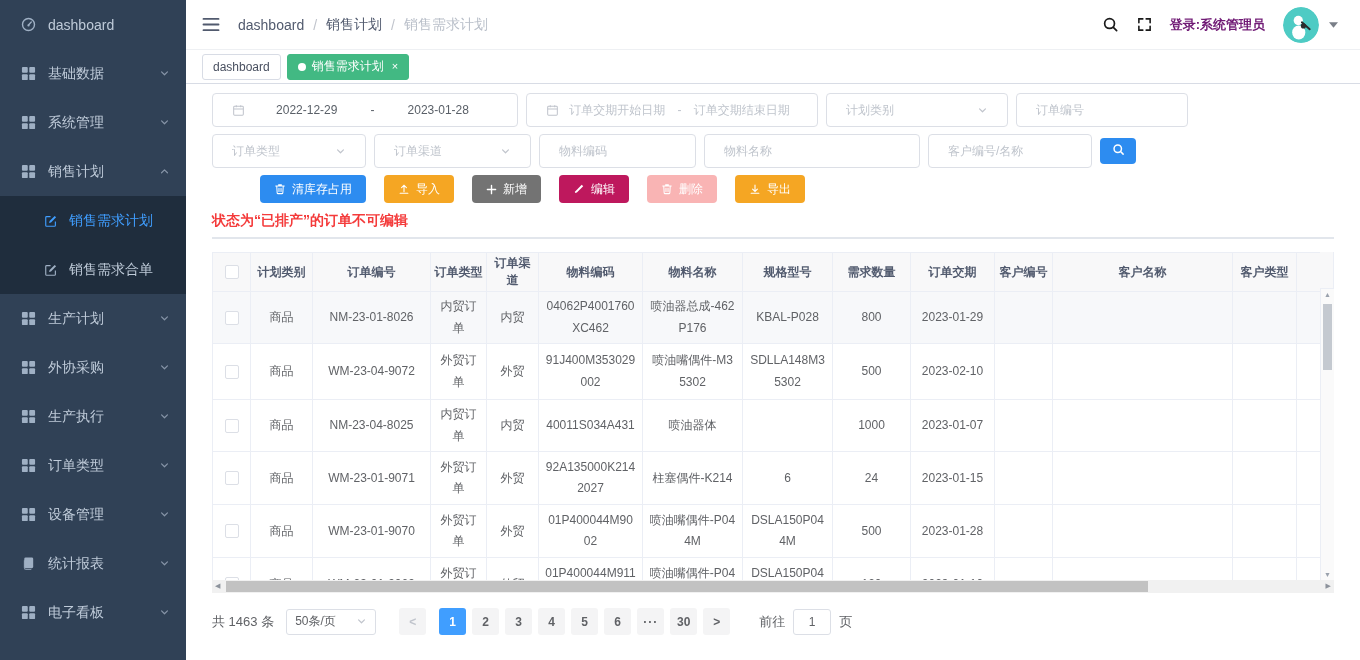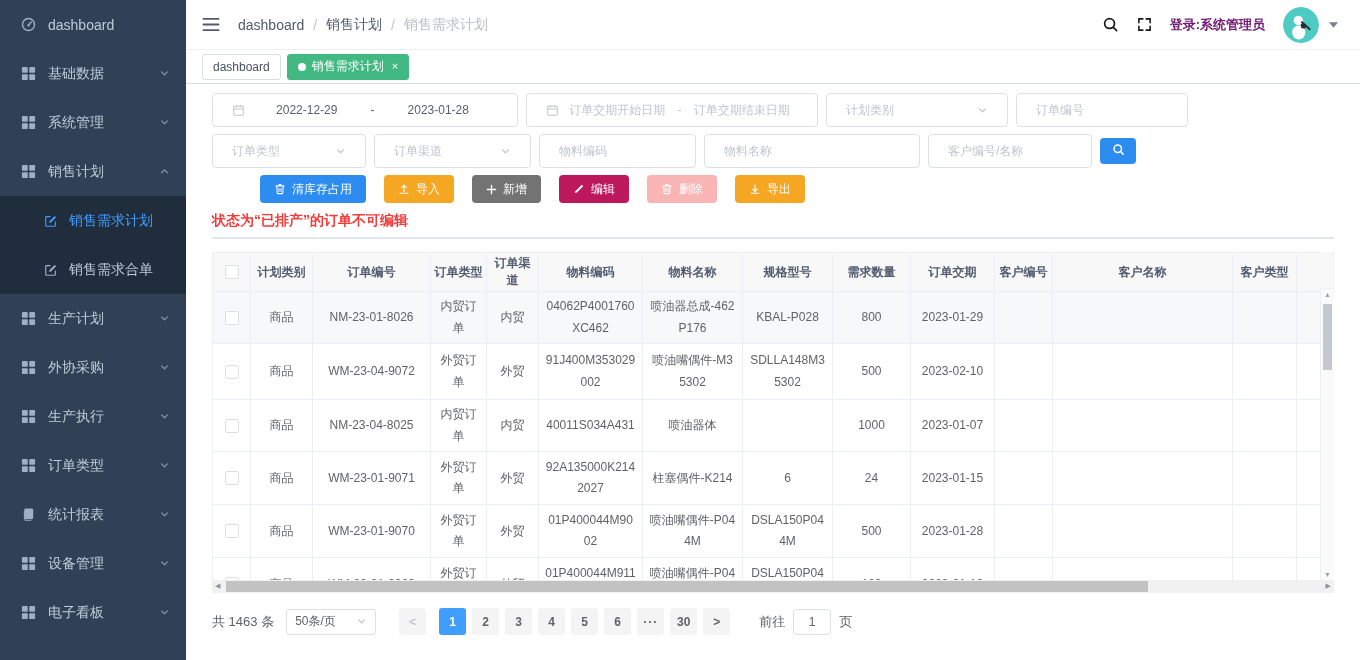--- a/index.html
+++ b/index.html
@@ -259,41 +259,41 @@
         <span class="s-label">订单类型</span>
         <span class="s-arrow">
           <svg viewBox="0 0 12 12" width="11" height="11" fill="none" stroke="currentColor" stroke-width="1.3" stroke-linecap="round" stroke-linejoin="round">
             <path d="M2.8 4.2L6 7.4l3.2-3.2"></path>
           </svg>
         </span>
       </div>
       <div class="side-item">
         <span class="s-icon">
           <svg viewBox="0 0 16 16" width="15" height="15" fill="currentColor">
+            <rect x="1" y="1" width="6.2" height="6.2" rx="1"></rect>
+            <rect x="8.8" y="1" width="6.2" height="6.2" rx="1"></rect>
+            <rect x="1" y="8.8" width="6.2" height="6.2" rx="1"></rect>
+            <rect x="8.8" y="8.8" width="6.2" height="6.2" rx="1"></rect>
+          </svg>
+        </span>
+        <span class="s-label">设备管理</span>
+        <span class="s-arrow">
+          <svg viewBox="0 0 12 12" width="11" height="11" fill="none" stroke="currentColor" stroke-width="1.3" stroke-linecap="round" stroke-linejoin="round">
+            <path d="M2.8 4.2L6 7.4l3.2-3.2"></path>
+          </svg>
+        </span>
+      </div>
+      <div class="side-item">
+        <span class="s-icon">
+          <svg viewBox="0 0 16 16" width="15" height="15" fill="currentColor">
             <path d="M5 1.5h6.5A1.5 1.5 0 0 1 13 3v8.5a1.5 1.5 0 0 1-1.5 1.5H5a1.5 1.5 0 0 1-1.5-1.5V3A1.5 1.5 0 0 1 5 1.5z"></path>
             <path d="M3 4.5v8A2.5 2.5 0 0 0 5.5 15H11v-1.2H5.8A1.6 1.6 0 0 1 4.2 12.2V4.5H3z" opacity=".75"></path>
           </svg>
         </span>
         <span class="s-label">统计报表</span>
-        <span class="s-arrow">
-          <svg viewBox="0 0 12 12" width="11" height="11" fill="none" stroke="currentColor" stroke-width="1.3" stroke-linecap="round" stroke-linejoin="round">
-            <path d="M2.8 4.2L6 7.4l3.2-3.2"></path>
-          </svg>
-        </span>
-      </div>
-      <div class="side-item">
-        <span class="s-icon">
-          <svg viewBox="0 0 16 16" width="15" height="15" fill="currentColor">
-            <rect x="1" y="1" width="6.2" height="6.2" rx="1"></rect>
-            <rect x="8.8" y="1" width="6.2" height="6.2" rx="1"></rect>
-            <rect x="1" y="8.8" width="6.2" height="6.2" rx="1"></rect>
-            <rect x="8.8" y="8.8" width="6.2" height="6.2" rx="1"></rect>
-          </svg>
-        </span>
-        <span class="s-label">设备管理</span>
         <span class="s-arrow">
           <svg viewBox="0 0 12 12" width="11" height="11" fill="none" stroke="currentColor" stroke-width="1.3" stroke-linecap="round" stroke-linejoin="round">
             <path d="M2.8 4.2L6 7.4l3.2-3.2"></path>
           </svg>
         </span>
       </div>
       <div class="side-item">
         <span class="s-icon">
           <svg viewBox="0 0 16 16" width="15" height="15" fill="currentColor">
             <rect x="1" y="1" width="6.2" height="6.2" rx="1"></rect>

